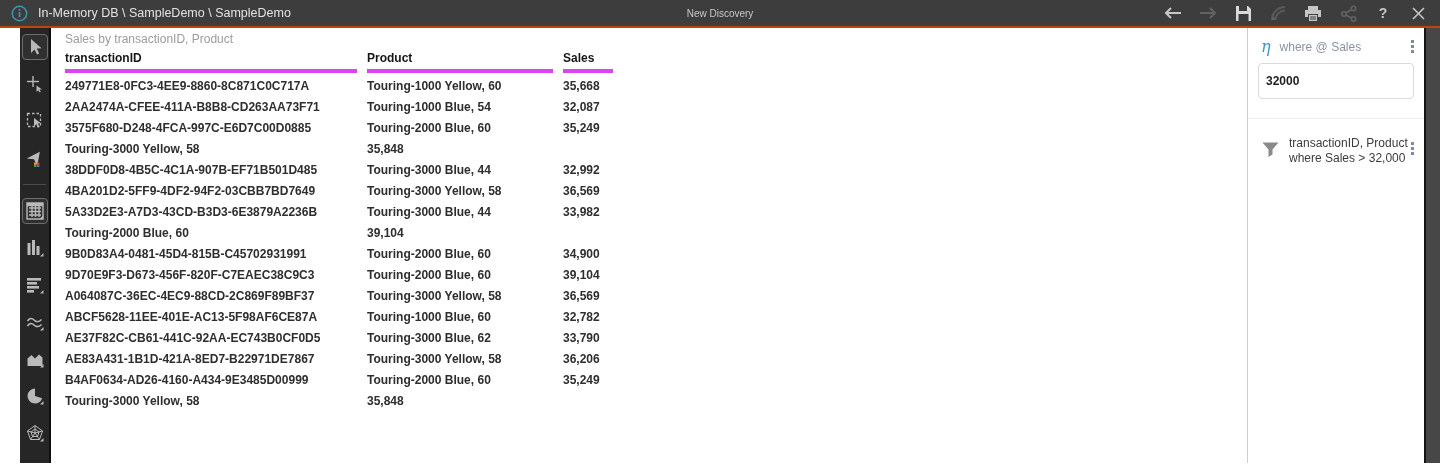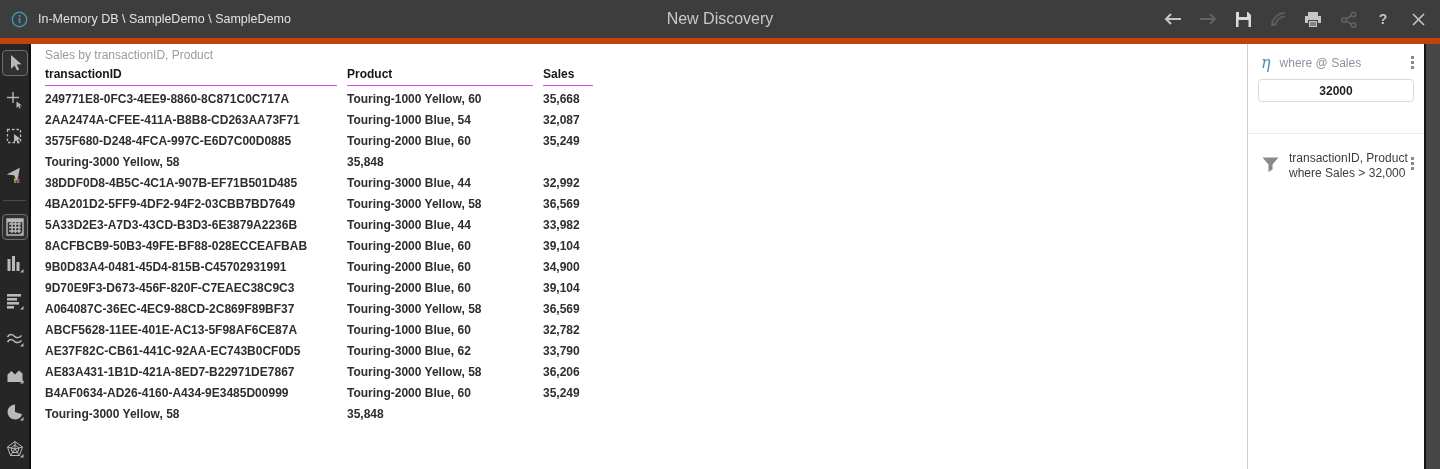--- a/index.html
+++ b/index.html
@@ -1,67 +1,67 @@
 <!DOCTYPE html>
 <html><head>
 <meta charset="utf-8">
 <style>
   * { margin:0; padding:0; box-sizing:border-box; }
   body { font-family:"Liberation Sans", sans-serif; background:#222; }
   .app { width:1440px; height:469px; overflow:hidden; background:#fff; position:relative; }
 
   
-  .topbar { height:44px; background:#3d3d3d; border-bottom:6px solid #c2410c;
+  .topbar { height:28px; background:#3d3d3d; border-bottom:2px solid #c2410c;
             display:flex; align-items:center; position:relative; }
   .topbar-left { display:flex; align-items:center; gap:9px; padding-left:9px; }
   .breadcrumb { color:#e2e2e2; font-size:12.5px; }
   .app-title { position:absolute; left:50%; top:50%; transform:translate(-50%,-50%);
-               color:#c9c9c9; font-size:16px; }
+               color:#c9c9c9; font-size:10px; }
   .topbar-right { margin-left:auto; display:flex; align-items:center; gap:15px; padding-right:12px; }
   .tb-icon { display:flex; align-items:center; justify-content:center; width:20px; height:20px; cursor:pointer; }
   .ic-on  { color:#c6c6c6; }
   .ic-bright { color:#dadada; }
   .ic-off { color:#626262; }
   .help-q { font-size:14px; font-weight:bold; color:#c6c6c6; }
 
   
-  .body { display:flex; height:435px; }
+  .body { display:flex; height:435px;padding-left:20px; }
 
   
   .sidebar { width:31px; background:#262626; border-right:2px solid #0f0f0f;
              display:flex; flex-direction:column; align-items:center; padding-top:6px;
              overflow:hidden; flex:none; }
   .tool { width:26px; height:26px; margin-bottom:11px; display:flex; align-items:center;
           justify-content:center; color:#b9b9b9; cursor:pointer; border-radius:4px; flex:none; }
   .tool.sel { border:1px solid #6e6e6e; background:#303030; }
   .side-divider { width:23px; height:1px; background:#4a4a4a; margin:2px 0 13px 0; flex:none; }
 
   
   .main { flex:1; background:#fff; padding:4px 0 0 14px; overflow:hidden; }
   .view-title { font-size:12px; color:#9b9b9b; margin-bottom:5px; }
   .grid-row { display:grid; grid-template-columns:292px 186px 50px; column-gap:10px; }
   .thead .th { font-size:12px; font-weight:bold; color:#161616; padding-bottom:4px;
-               border-bottom:1px solid #d946ef; }
+               border-bottom:4px solid #d946ef; }
   .th.num, .td.num { text-align:left; }
   .trow { height:21px; }
   .td { font-size:12px; color:#2e2e2e; line-height:21px; white-space:nowrap; overflow:hidden; }
   .tbody { margin-top:3px;font-weight:bold; }
 
   
   .rpanel { width:177px; background:#fff; border-left:1px solid #cfcfcf; flex:none;
             display:flex; flex-direction:column; }
   .rank-head { display:flex; align-items:center; padding:10px 8px 7px 13px; }
   .eta { font-family:"DejaVu Serif", serif; font-style:italic; font-size:16px;
          color:#4a94c4; line-height:14px; }
   .rank-label { margin-left:9px; font-size:12px; color:#8a93a1; }
   .kebab { margin-left:auto; display:flex; flex-direction:column; gap:2px; cursor:pointer; padding:2px; }
   .kebab i { width:3px; height:3px; background:#7d8da1; display:block; }
-  .rank-input { margin:1px 10px 16px 10px; height:23px; border:1px solid #dadada; border-radius:4px;
+  .rank-input { margin:1px 10px 4px 10px; height:36px; border:1px solid #dadada; border-radius:4px;
                 font-family:"Liberation Sans", sans-serif; font-size:12px; font-weight:bold;
-                color:#1f1f1f; padding:0 7px; outline:none;text-align:center; }
+                color:#1f1f1f; padding:0 7px; outline:none; }
   .panel-sep { border-top:1px solid #ececec; margin-top:15px; }
   .filter-row { display:flex; align-items:flex-start; padding:17px 8px 0 13px;justify-content:flex-end; }
   .funnel { color:#8a8a8a; flex:none; margin-top:4px; }
   .filter-text { margin-left:9px; width:124px; font-size:12px; color:#3c3c3c; line-height:15px; }
   .filter-row .kebab { margin-top:4px; }
 
   
   .rstrip { width:16px; background:#474747; border-left:2px solid #141414; flex:none; }
 
   svg { display:block; }
@@ -281,21 +281,20 @@
           <div class="td">4BA201D2-5FF9-4DF2-94F2-03CBB7BD7649</div>
           <div class="td">Touring-3000 Yellow, 58</div>
           <div class="td num">36,569</div>
         </div>
         <div class="grid-row trow">
           <div class="td">5A33D2E3-A7D3-43CD-B3D3-6E3879A2236B</div>
           <div class="td">Touring-3000 Blue, 44</div>
           <div class="td num">33,982</div>
         </div>
         <div class="grid-row trow">
-          <div class="td">8ACFBCB9-50B3-49FE-BF88-028ECCEAFBAB</div>
           <div class="td">Touring-2000 Blue, 60</div>
           <div class="td num">39,104</div>
         </div>
         <div class="grid-row trow">
           <div class="td">9B0D83A4-0481-45D4-815B-C45702931991</div>
           <div class="td">Touring-2000 Blue, 60</div>
           <div class="td num">34,900</div>
         </div>
         <div class="grid-row trow">
           <div class="td">9D70E9F3-D673-456F-820F-C7EAEC38C9C3</div>

